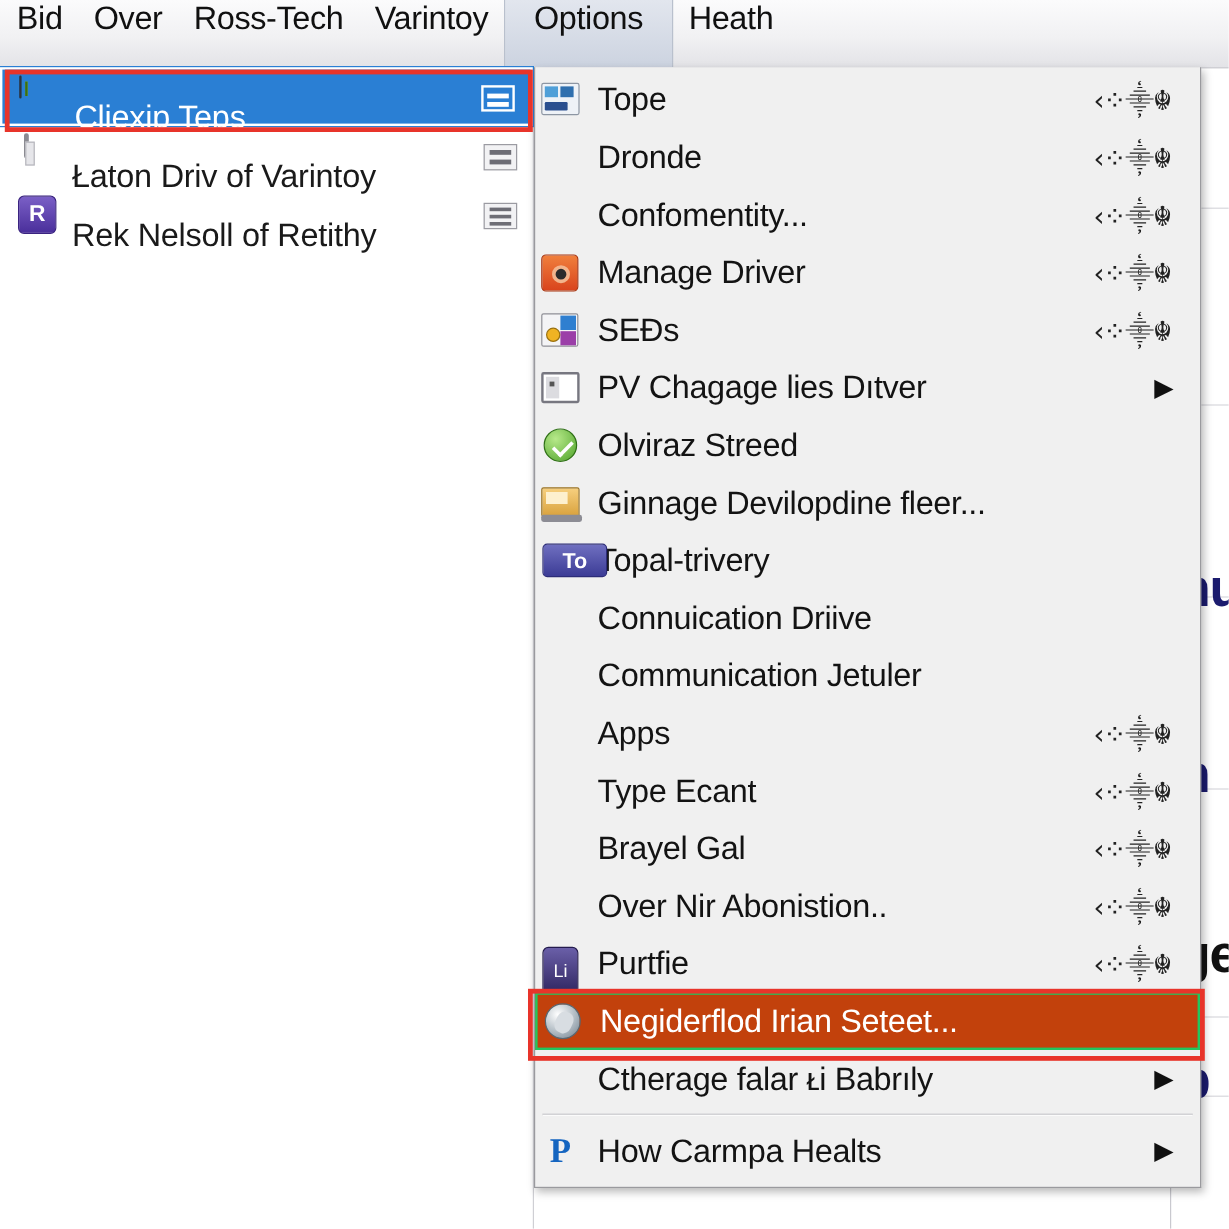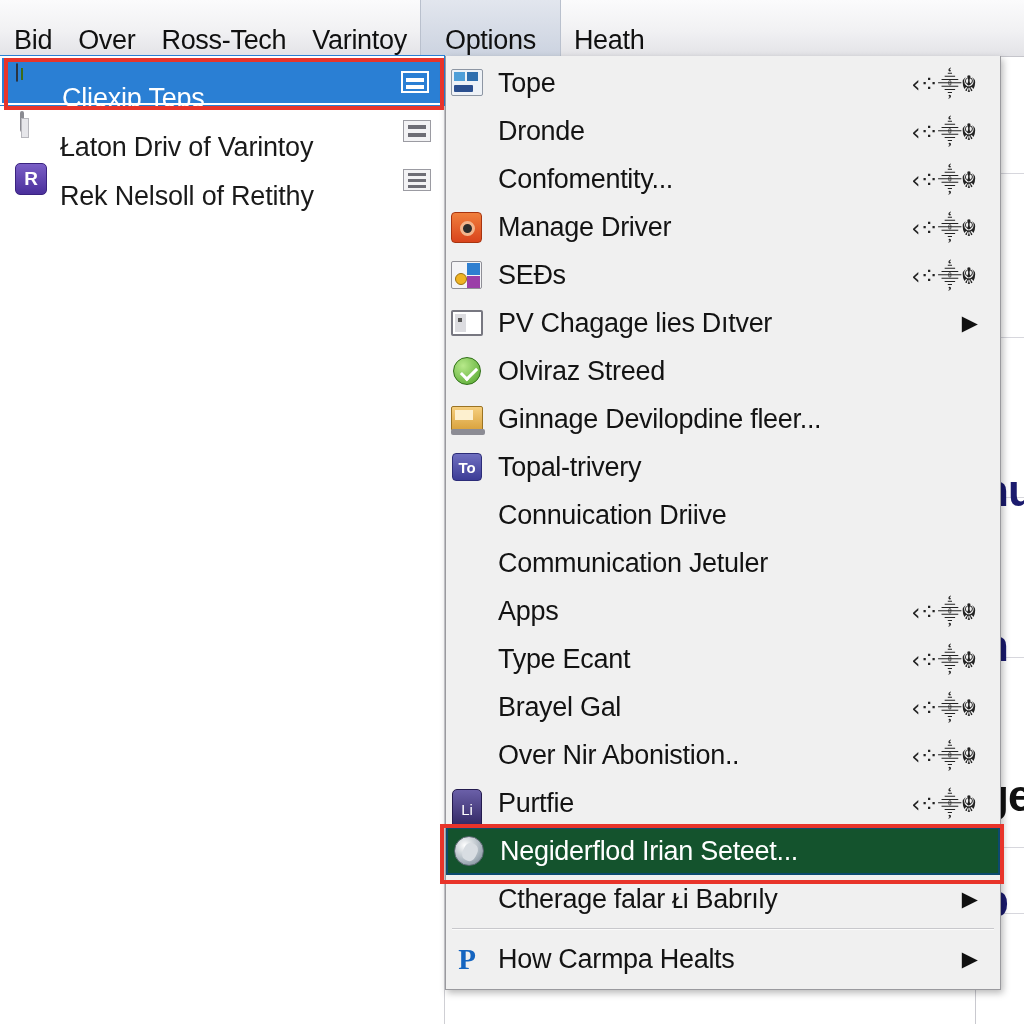--- a/index.html
+++ b/index.html
@@ -54,21 +54,21 @@
     position: absolute;
     left: 0; top: 0;
     width: 1024px; height: 56px;
     background: linear-gradient(to bottom, #fbfbfc 0%, #f1f1f3 55%, #e3e3e7 100%);
     border-bottom: 1px solid #c5c5cb;
     display: flex;
     align-items: stretch;
   }
   .menubar-item {
     display: flex;
-    align-items: flex-end;
+    align-items: flex-start;
     padding: 0 13px;
     font-size: 27px;
     color: #101010;
     letter-spacing: -0.3px;
     white-space: nowrap;
     cursor: default;
   }
   .menubar-item:first-child { padding-left: 14px; }
   .menubar-item.active {
     background: linear-gradient(to bottom, #e2e6ee 0%, #ccd3e0 100%);
@@ -242,22 +242,22 @@
   }
   .menu-item .mi-arrow {
     flex: 0 0 auto;
     width: 20px;
     text-align: right;
     font-size: 21px;
     color: #101010;
     padding-right: 8px;
   }
   .menu-item.selected {
-    background: #14532d;
-    border: 2px solid #0c4a6e;
+    background: #c2410c;
+    border: 2px solid #22c55e;
   }
   .menu-item.selected .mi-label { color: #ffffff; }
   .menu-sep {
     height: 1px;
     margin: 5px 6px;
     background: #c8c8cc;
     border-bottom: 1px solid #fbfbfb;
   }
 
   
@@ -321,24 +321,24 @@
     border:1px solid #9b7322;box-sizing:border-box;border-radius:2px;
   }
   .g-folder::before{
     content:"";position:absolute;left:3px;top:3px;width:18px;height:10px;background:#fdf0cf;
   }
   .g-folder::after{
     content:"";position:absolute;left:-1px;bottom:-5px;width:34px;height:6px;
     background:#8c8c94;border-radius:2px;
   }
   .g-to {
-    position:absolute;left:2px;top:3px;width:30px;height:28px;
+    position:absolute;left:2px;top:3px;width:54px;height:28px;
     background:linear-gradient(to bottom,#6f6fc0,#3c3c96);
     border:1px solid #2c2c78;box-sizing:border-box;border-radius:4px;
-    color:#ffffff;font-size:15px;font-weight:bold;
+    color:#ffffff;font-size:18px;font-weight:bold;
     display:flex;align-items:center;justify-content:center;
   }
   .g-li {
     position:absolute;left:2px;top:3px;width:30px;height:40px;
     background:linear-gradient(to bottom,#6a5fa8,#2f2560);
     border:1px solid #241b4e;box-sizing:border-box;border-radius:5px;
     color:#ffffff;font-size:15px;font-weight:normal;
     display:flex;align-items:center;justify-content:center;
   }
   .g-globe {

